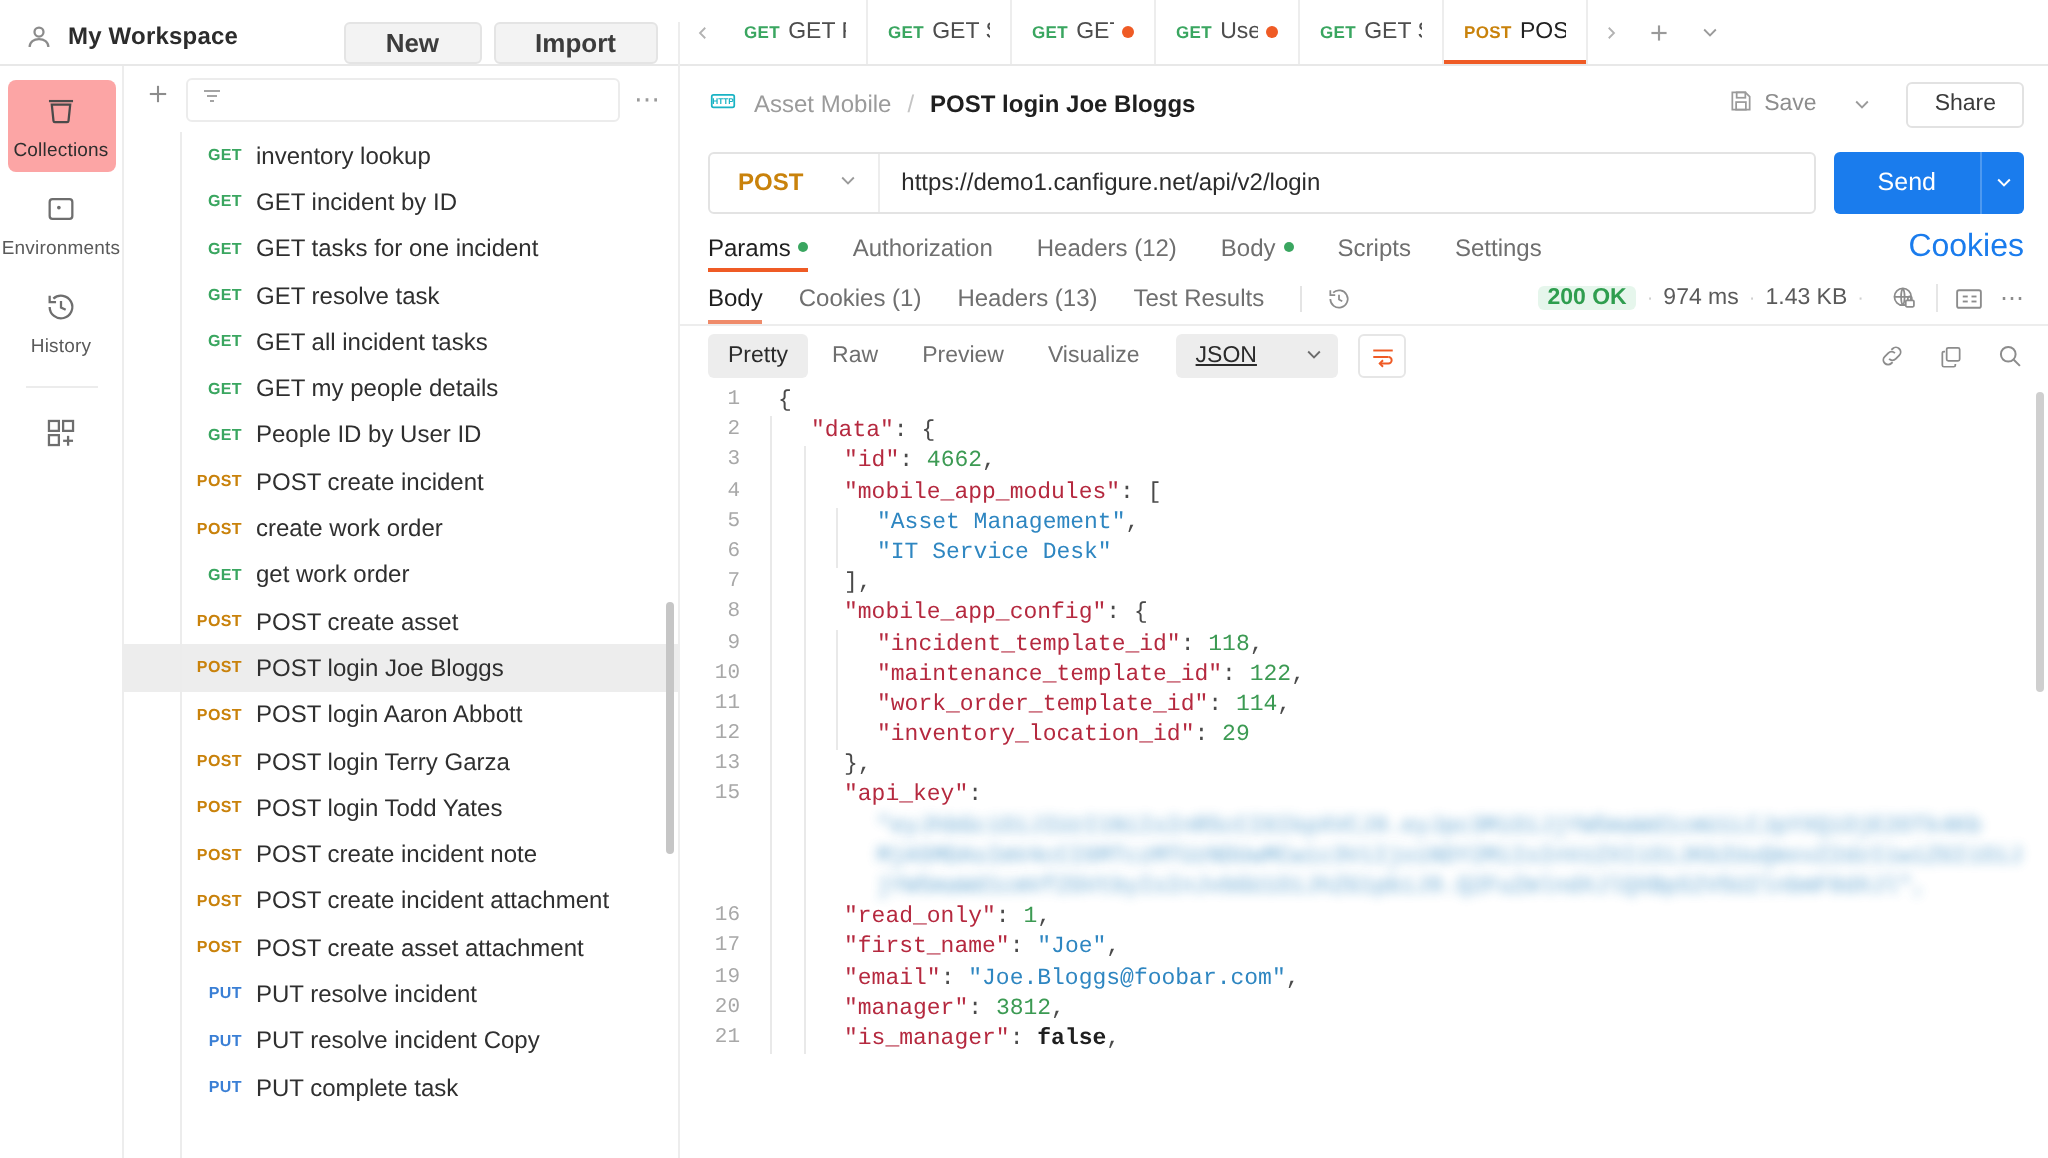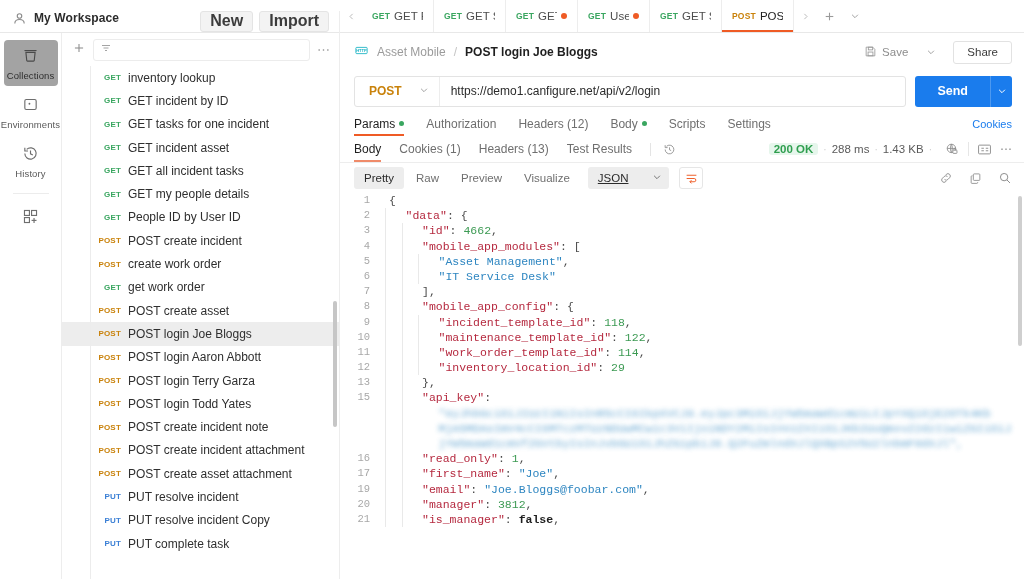--- a/index.html
+++ b/index.html
@@ -24,22 +24,22 @@
   .tb-left {
     width: 340px; min-width: 340px; height: 100%;
     display: flex; align-items: flex-start; padding: 0 10px 0 12px;
     border-right: 1px solid #ededed;
     margin-top: 21px;
   }
   .ws-user-icon { width: 15px; height: 15px; margin-right: 7px; flex: 0 0 auto; opacity: .78; }
   .ws-name { font-size: 12px; font-weight: 700; color: #2c2c2c; letter-spacing: .1px; }
   .tb-left-spacer { flex: 1 1 auto; }
   .btn-sm {
-    height: 21px; padding: 0 9px; border: 1px solid #e4e4e4; border-radius: 3px;
-    background: #f3f3f3; font-size: 16px; color: #3c3c3c; font-weight: 600;
+    height: 21px; padding: 0 20px; border: 1px solid #e4e4e4; border-radius: 3px;
+    background: #f3f3f3; font-size: 13px; color: #3c3c3c; font-weight: 600;
     display: inline-flex; align-items: center; cursor: pointer; margin-left: 6px;
     font-family: "Liberation Sans", sans-serif;
   }
 
   .tb-right { flex: 1 1 auto; height: 100%; display: flex; align-items: stretch; min-width: 0; }
 
   .tabnav-arrow {
     width: 22px; display: flex; align-items: center; justify-content: center;
     color: #b2b2b2; font-size: 12px; cursor: pointer; flex: 0 0 auto;
   }
@@ -89,21 +89,21 @@
     width: 62px; min-width: 62px;
     border-right: 1px solid #ededed; background: #fff;
     display: flex; flex-direction: column; align-items: center;
     padding-top: 7px;
   }
   .rail-item {
     width: 54px; padding: 7px 0 5px; border-radius: 4px;
     display: flex; flex-direction: column; align-items: center; gap: 3px;
     cursor: pointer; margin-bottom: 3px;
   }
-  .rail-item.active { background: #a3a3a3; }
+  .rail-item.active { background: #fca5a5; }
   .rail-label { font-size: 9.5px; color: #5a5a5a; letter-spacing: .1px; }
   .rail-item.active .rail-label { color: #2e2e2e; }
   .rail-sep { width: 36px; height: 1px; background: #ececec; margin: 6px 0 7px; }
 
   
   .sidebar {
     width: 278px; min-width: 278px;
     border-right: 1px solid #ededed; background: #fff;
     display: flex; flex-direction: column; min-height: 0;
     position: relative;
@@ -168,21 +168,21 @@
   }
   .method-txt { font-size: 12px; font-weight: 700; color: #c9820b; }
   .url-input {
     flex: 1 1 auto; border: 0; outline: none; padding: 0 11px;
     font-size: 12px; color: #2b2b2b; background: transparent; min-width: 0;
     font-family: "Liberation Sans", sans-serif;
   }
   .send-wrap { display: flex; flex: 0 0 auto; }
   .send-btn {
     height: 31px; padding: 0 22px; border: 0; border-radius: 3px 0 0 3px;
-    background: #1a7ced; color: #fff; font-size: 12.5px; font-weight: 700; cursor: pointer;
+    background: #1a7ced; color: #fff; font-size: 12.5px; font-weight: 400; cursor: pointer;
     display: flex; align-items: center; font-family: "Liberation Sans", sans-serif;
   }
   .send-caret {
     height: 31px; width: 22px; border: 0; border-radius: 0 3px 3px 0; background: #1a7ced;
     color: #fff; font-size: 9px; cursor: pointer;
     display: flex; align-items: center; justify-content: center;
     border-left: 1px solid #4d99f0;
   }
 
   .reqtabs {
@@ -192,21 +192,21 @@
     display: flex; align-items: center; gap: 4px; height: 100%;
     margin-right: 22px; font-size: 12px; color: #6f6f6f; cursor: pointer;
     position: relative; white-space: nowrap;
   }
   .rqtab.active { color: #1f1f1f; }
   .rqtab.active::after {
     content: ""; position: absolute; left: 0; right: 0; bottom: 0; height: 2px; background: #ef5b25;
   }
   .dot-green { width: 5px; height: 5px; border-radius: 50%; background: #3aa660; flex: 0 0 auto; }
   .rq-spacer { flex: 1 1 auto; }
-  .cookies-link { font-size: 11px; color: #1a7ced; cursor: pointer; }
+  .cookies-link { font-size: 16px; color: #1a7ced; cursor: pointer; }
 
   .resbar {
     display: flex; align-items: center; padding: 0 12px 0 14px; height: 27px;
     border-bottom: 1px solid #ededed;
   }
   .restab {
     height: 100%; display: flex; align-items: center; margin-right: 18px;
     font-size: 12px; color: #6f6f6f; cursor: pointer; position: relative; white-space: nowrap;
   }
   .restab.active { color: #1f1f1f; }
@@ -421,21 +421,21 @@
           <div class="req">
             <span class="m m-get">GET</span>
             <span>GET incident by ID</span>
           </div>
           <div class="req">
             <span class="m m-get">GET</span>
             <span>GET tasks for one incident</span>
           </div>
           <div class="req">
             <span class="m m-get">GET</span>
-            <span>GET incident asset</span>
+            <span>GET resolve task</span>
           </div>
           <div class="req">
             <span class="m m-get">GET</span>
             <span>GET all incident tasks</span>
           </div>
           <div class="req">
             <span class="m m-get">GET</span>
             <span>GET my people details</span>
           </div>
           <div class="req">
@@ -591,21 +591,21 @@
         <span class="history-ic">
           <svg width="13" height="13" viewBox="0 0 24 24" fill="none" stroke="currentColor" stroke-width="1.6">
             <path d="M4 12a8 8 0 1 0 2.6-5.9"></path>
               <polyline points="4 4 4 8.5 8.5 8.5"></polyline>
               <polyline points="12 8 12 12.5 15 14"></polyline>
           </svg>
         </span>
         <span class="res-spacer"></span>
         <span class="status-ok">200 OK</span>
         <span class="meta-sep">·</span>
-        <span class="meta-txt">288 ms</span>
+        <span class="meta-txt">974 ms</span>
         <span class="meta-sep">·</span>
         <span class="meta-txt">1.43 KB</span>
         <span class="meta-sep">·</span>
         <span class="res-ic">
           <svg width="14" height="14" viewBox="0 0 24 24" fill="none" stroke="currentColor" stroke-width="1.5">
             <circle cx="11" cy="11" r="7.2"></circle>
               <path d="M3.8 11h14.4M11 3.8c2 2.4 2 12 0 14.4M11 3.8c-2 2.4-2 12 0 14.4"></path>
             <rect x="13.5" y="14" width="7" height="5.5" rx="1" fill="#fff"></rect>
               <path d="M15.3 14v-1.6a1.7 1.7 0 0 1 3.4 0V14"></path>
           </svg>

